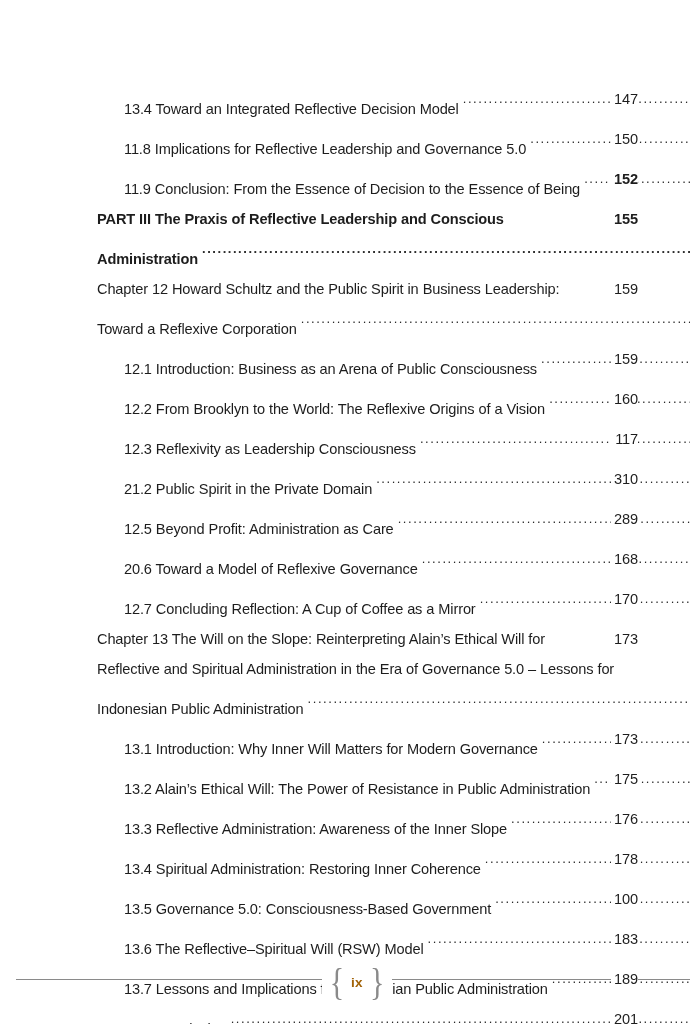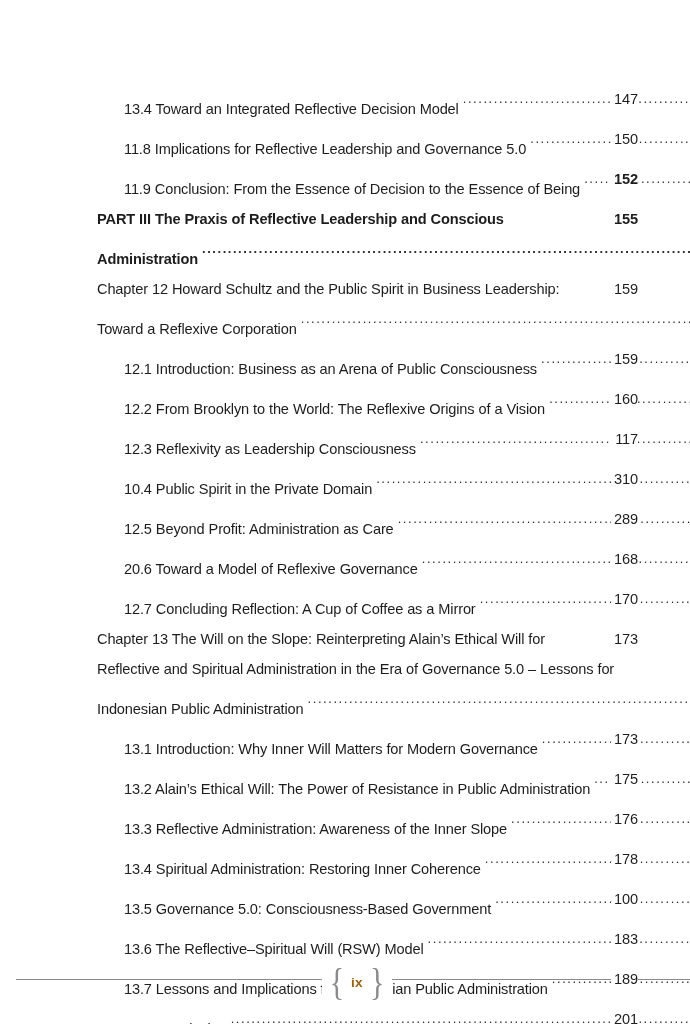--- a/index.html
+++ b/index.html
@@ -149,21 +149,21 @@
 
   <div id="toc">
       <div class="entry lvl-sub"><span class="pagenum">147</span><span class="title">13.4 Toward an Integrated Reflective Decision Model </span><span class="lead dots">...........................................................................................................................................................................................................................</span></div>
       <div class="entry lvl-sub"><span class="pagenum">150</span><span class="title">11.8 Implications for Reflective Leadership and Governance 5.0 </span><span class="lead dots">...........................................................................................................................................................................................................................</span></div>
       <div class="entry lvl-sub"><span class="pagenum" style="font-weight: bold;">152</span><span class="title">11.9 Conclusion: From the Essence of Decision to the Essence of Being </span><span class="lead dots">...........................................................................................................................................................................................................................</span></div>
       <div class="entry bold"><span class="pagenum">155</span><span class="title">PART III The Praxis of Reflective Leadership and Conscious Administration </span><span class="lead dots">...........................................................................................................................................................................................................................</span></div>
       <div class="entry"><span class="pagenum">159</span><span class="title">Chapter 12 Howard Schultz and the Public Spirit in Business Leadership: Toward a Reflexive Corporation </span><span class="lead dots">...........................................................................................................................................................................................................................</span></div>
       <div class="entry lvl-sub"><span class="pagenum">159</span><span class="title">12.1 Introduction: Business as an Arena of Public Consciousness </span><span class="lead dots">...........................................................................................................................................................................................................................</span></div>
       <div class="entry lvl-sub"><span class="pagenum">160</span><span class="title">12.2 From Brooklyn to the World: The Reflexive Origins of a Vision </span><span class="lead dots">...........................................................................................................................................................................................................................</span></div>
       <div class="entry lvl-sub"><span class="pagenum">117</span><span class="title">12.3 Reflexivity as Leadership Consciousness </span><span class="lead dots">...........................................................................................................................................................................................................................</span></div>
-      <div class="entry lvl-sub"><span class="pagenum">310</span><span class="title">10.4 Public Spirit in the Private Domain </span><span class="lead dots">...........................................................................................................................................................................................................................</span></div>
+      <div class="entry lvl-sub"><span class="pagenum">310</span><span class="title">21.2 Public Spirit in the Private Domain </span><span class="lead dots">...........................................................................................................................................................................................................................</span></div>
       <div class="entry lvl-sub"><span class="pagenum">289</span><span class="title">12.5 Beyond Profit: Administration as Care </span><span class="lead dots">...........................................................................................................................................................................................................................</span></div>
       <div class="entry lvl-sub"><span class="pagenum">168</span><span class="title">20.6 Toward a Model of Reflexive Governance </span><span class="lead dots">...........................................................................................................................................................................................................................</span></div>
       <div class="entry lvl-sub"><span class="pagenum">170</span><span class="title">12.7 Concluding Reflection: A Cup of Coffee as a Mirror </span><span class="lead dots">...........................................................................................................................................................................................................................</span></div>
       <div class="entry"><span class="pagenum">173</span><span class="title">Chapter 13 The Will on the Slope: Reinterpreting Alain’s Ethical Will for Reflective and Spiritual Administration in the Era of Governance 5.0 – Lessons for Indonesian Public Administration </span><span class="lead dots">...........................................................................................................................................................................................................................</span></div>
       <div class="entry lvl-sub"><span class="pagenum">173</span><span class="title">13.1 Introduction: Why Inner Will Matters for Modern Governance </span><span class="lead dots">...........................................................................................................................................................................................................................</span></div>
       <div class="entry lvl-sub"><span class="pagenum">175</span><span class="title">13.2 Alain’s Ethical Will: The Power of Resistance in Public Administration </span><span class="lead dots">...........................................................................................................................................................................................................................</span></div>
       <div class="entry lvl-sub"><span class="pagenum">176</span><span class="title">13.3 Reflective Administration: Awareness of the Inner Slope </span><span class="lead dots">...........................................................................................................................................................................................................................</span></div>
       <div class="entry lvl-sub"><span class="pagenum">178</span><span class="title">13.4 Spiritual Administration: Restoring Inner Coherence </span><span class="lead dots">...........................................................................................................................................................................................................................</span></div>
       <div class="entry lvl-sub"><span class="pagenum">100</span><span class="title">13.5 Governance 5.0: Consciousness-Based Government </span><span class="lead dots">...........................................................................................................................................................................................................................</span></div>
       <div class="entry lvl-sub"><span class="pagenum">183</span><span class="title">13.6 The Reflective–Spiritual Will (RSW) Model </span><span class="lead dots">...........................................................................................................................................................................................................................</span></div>

